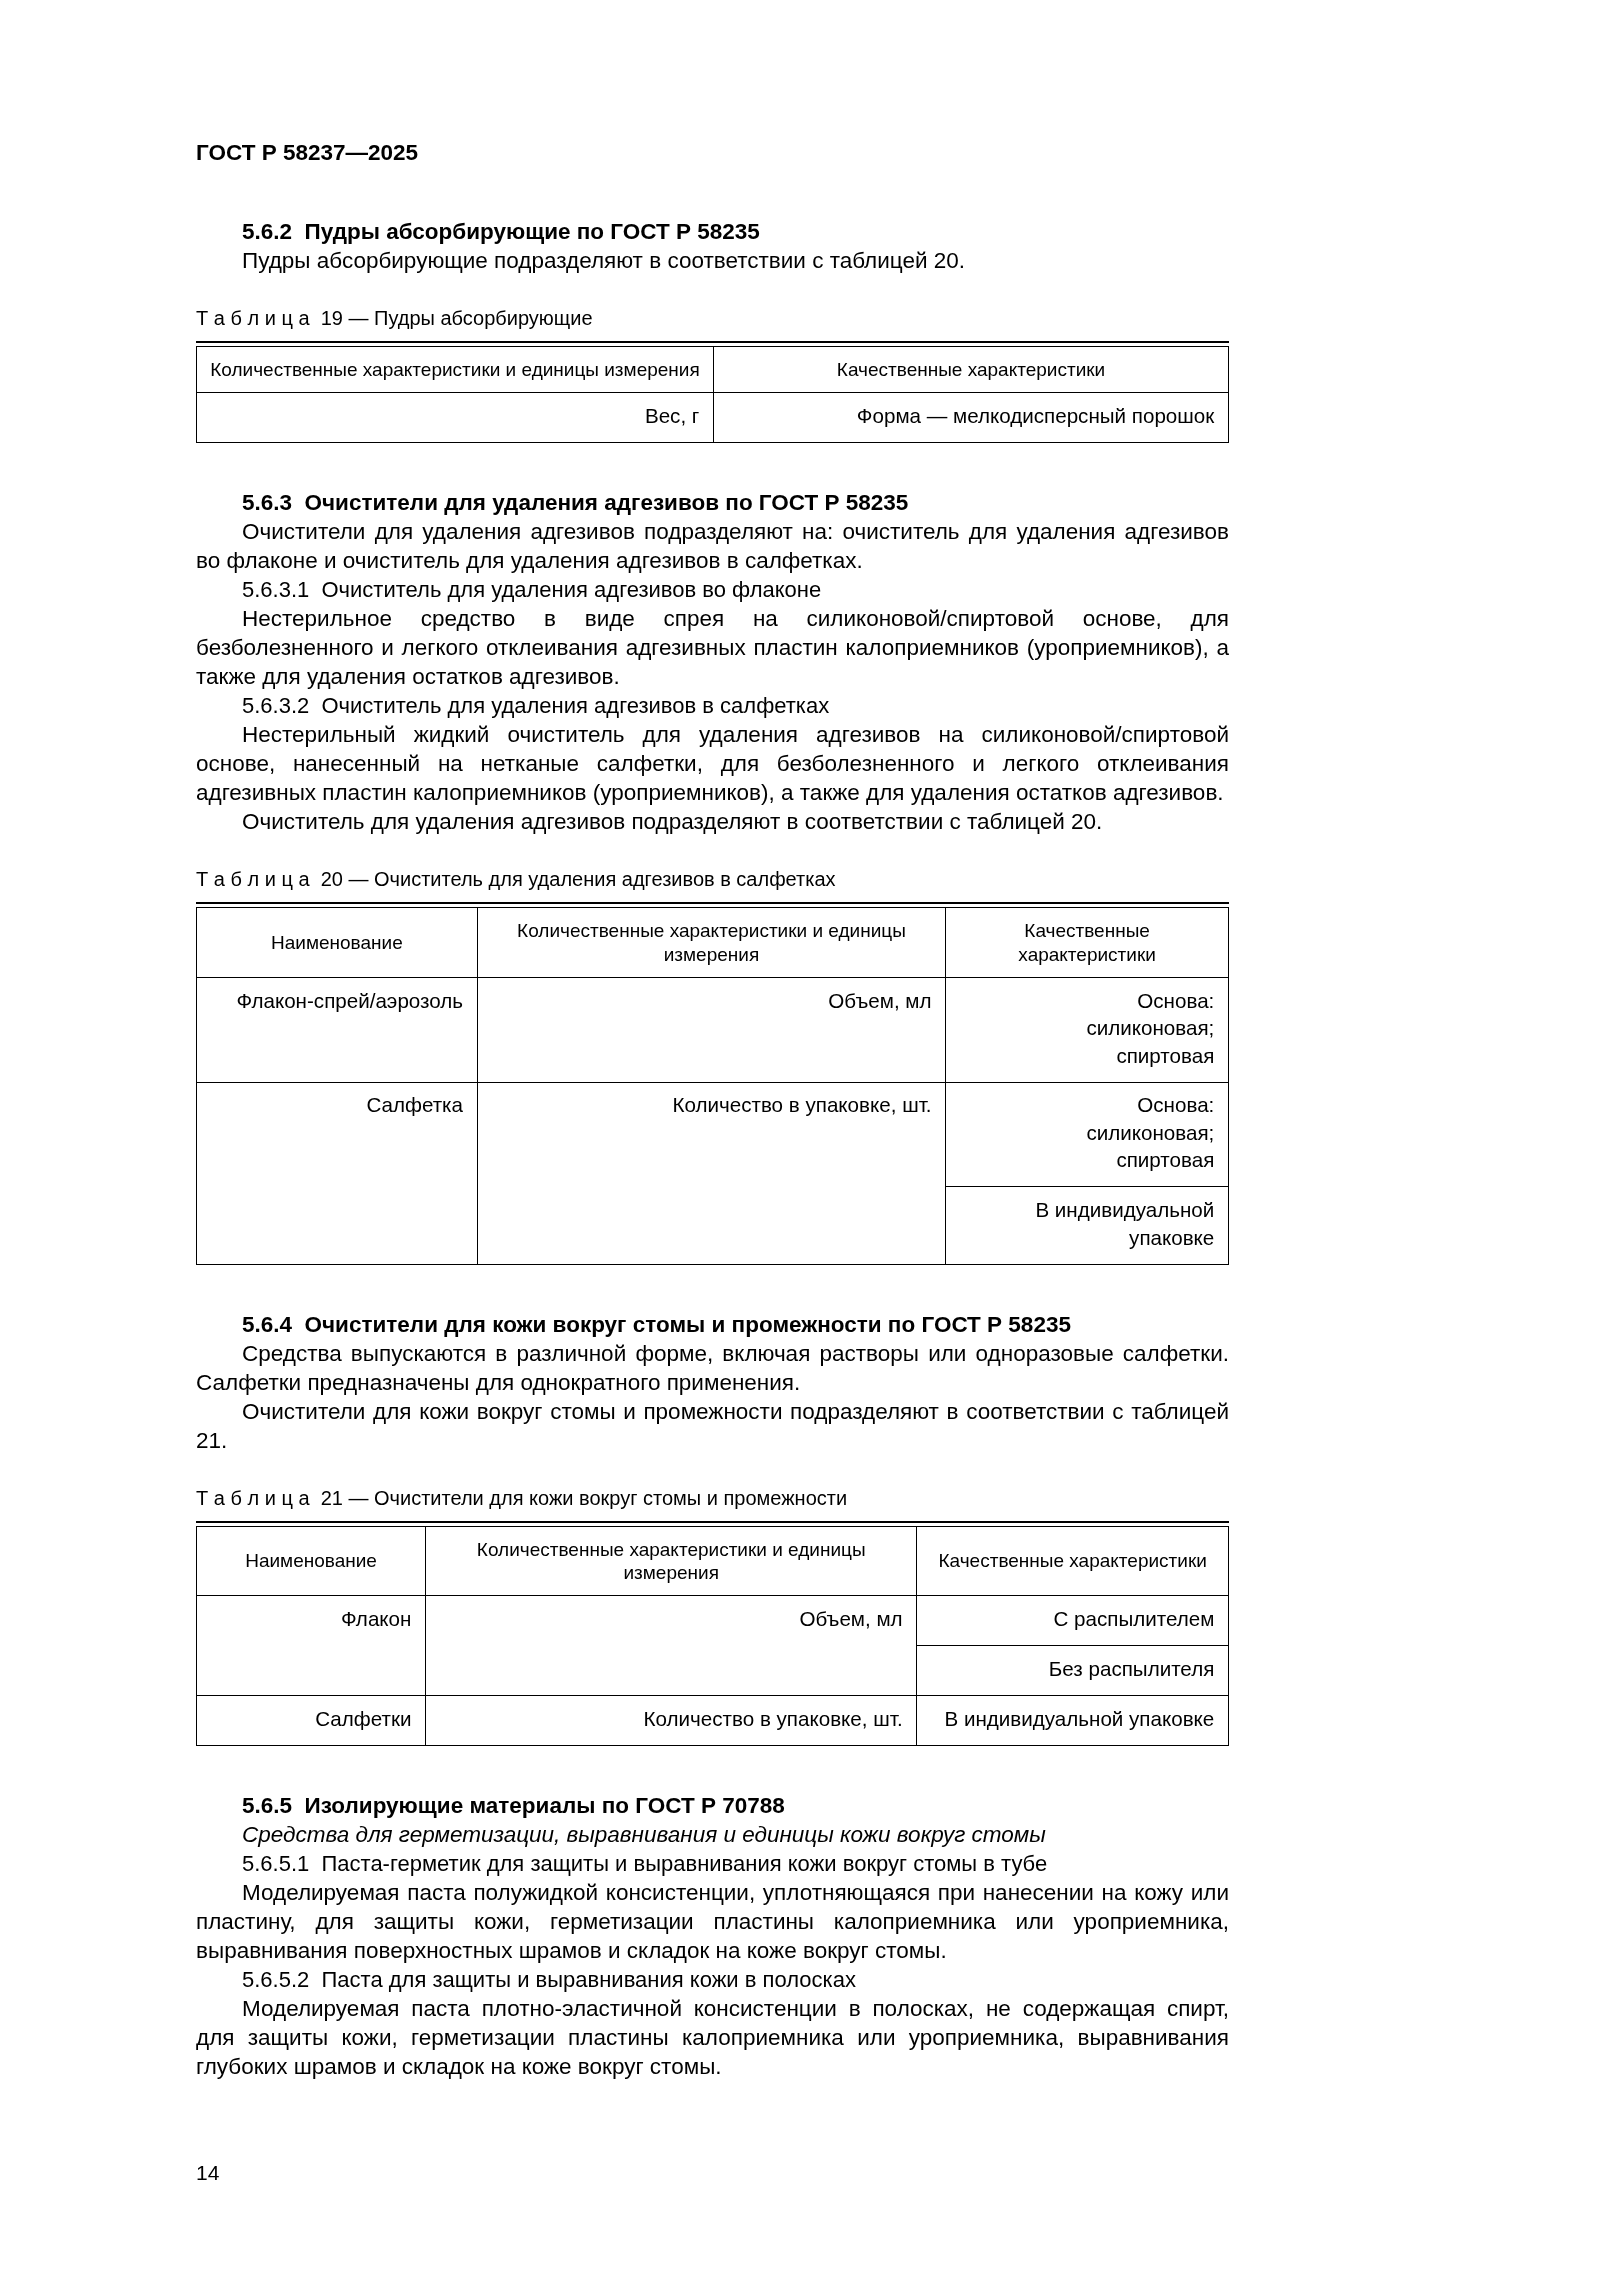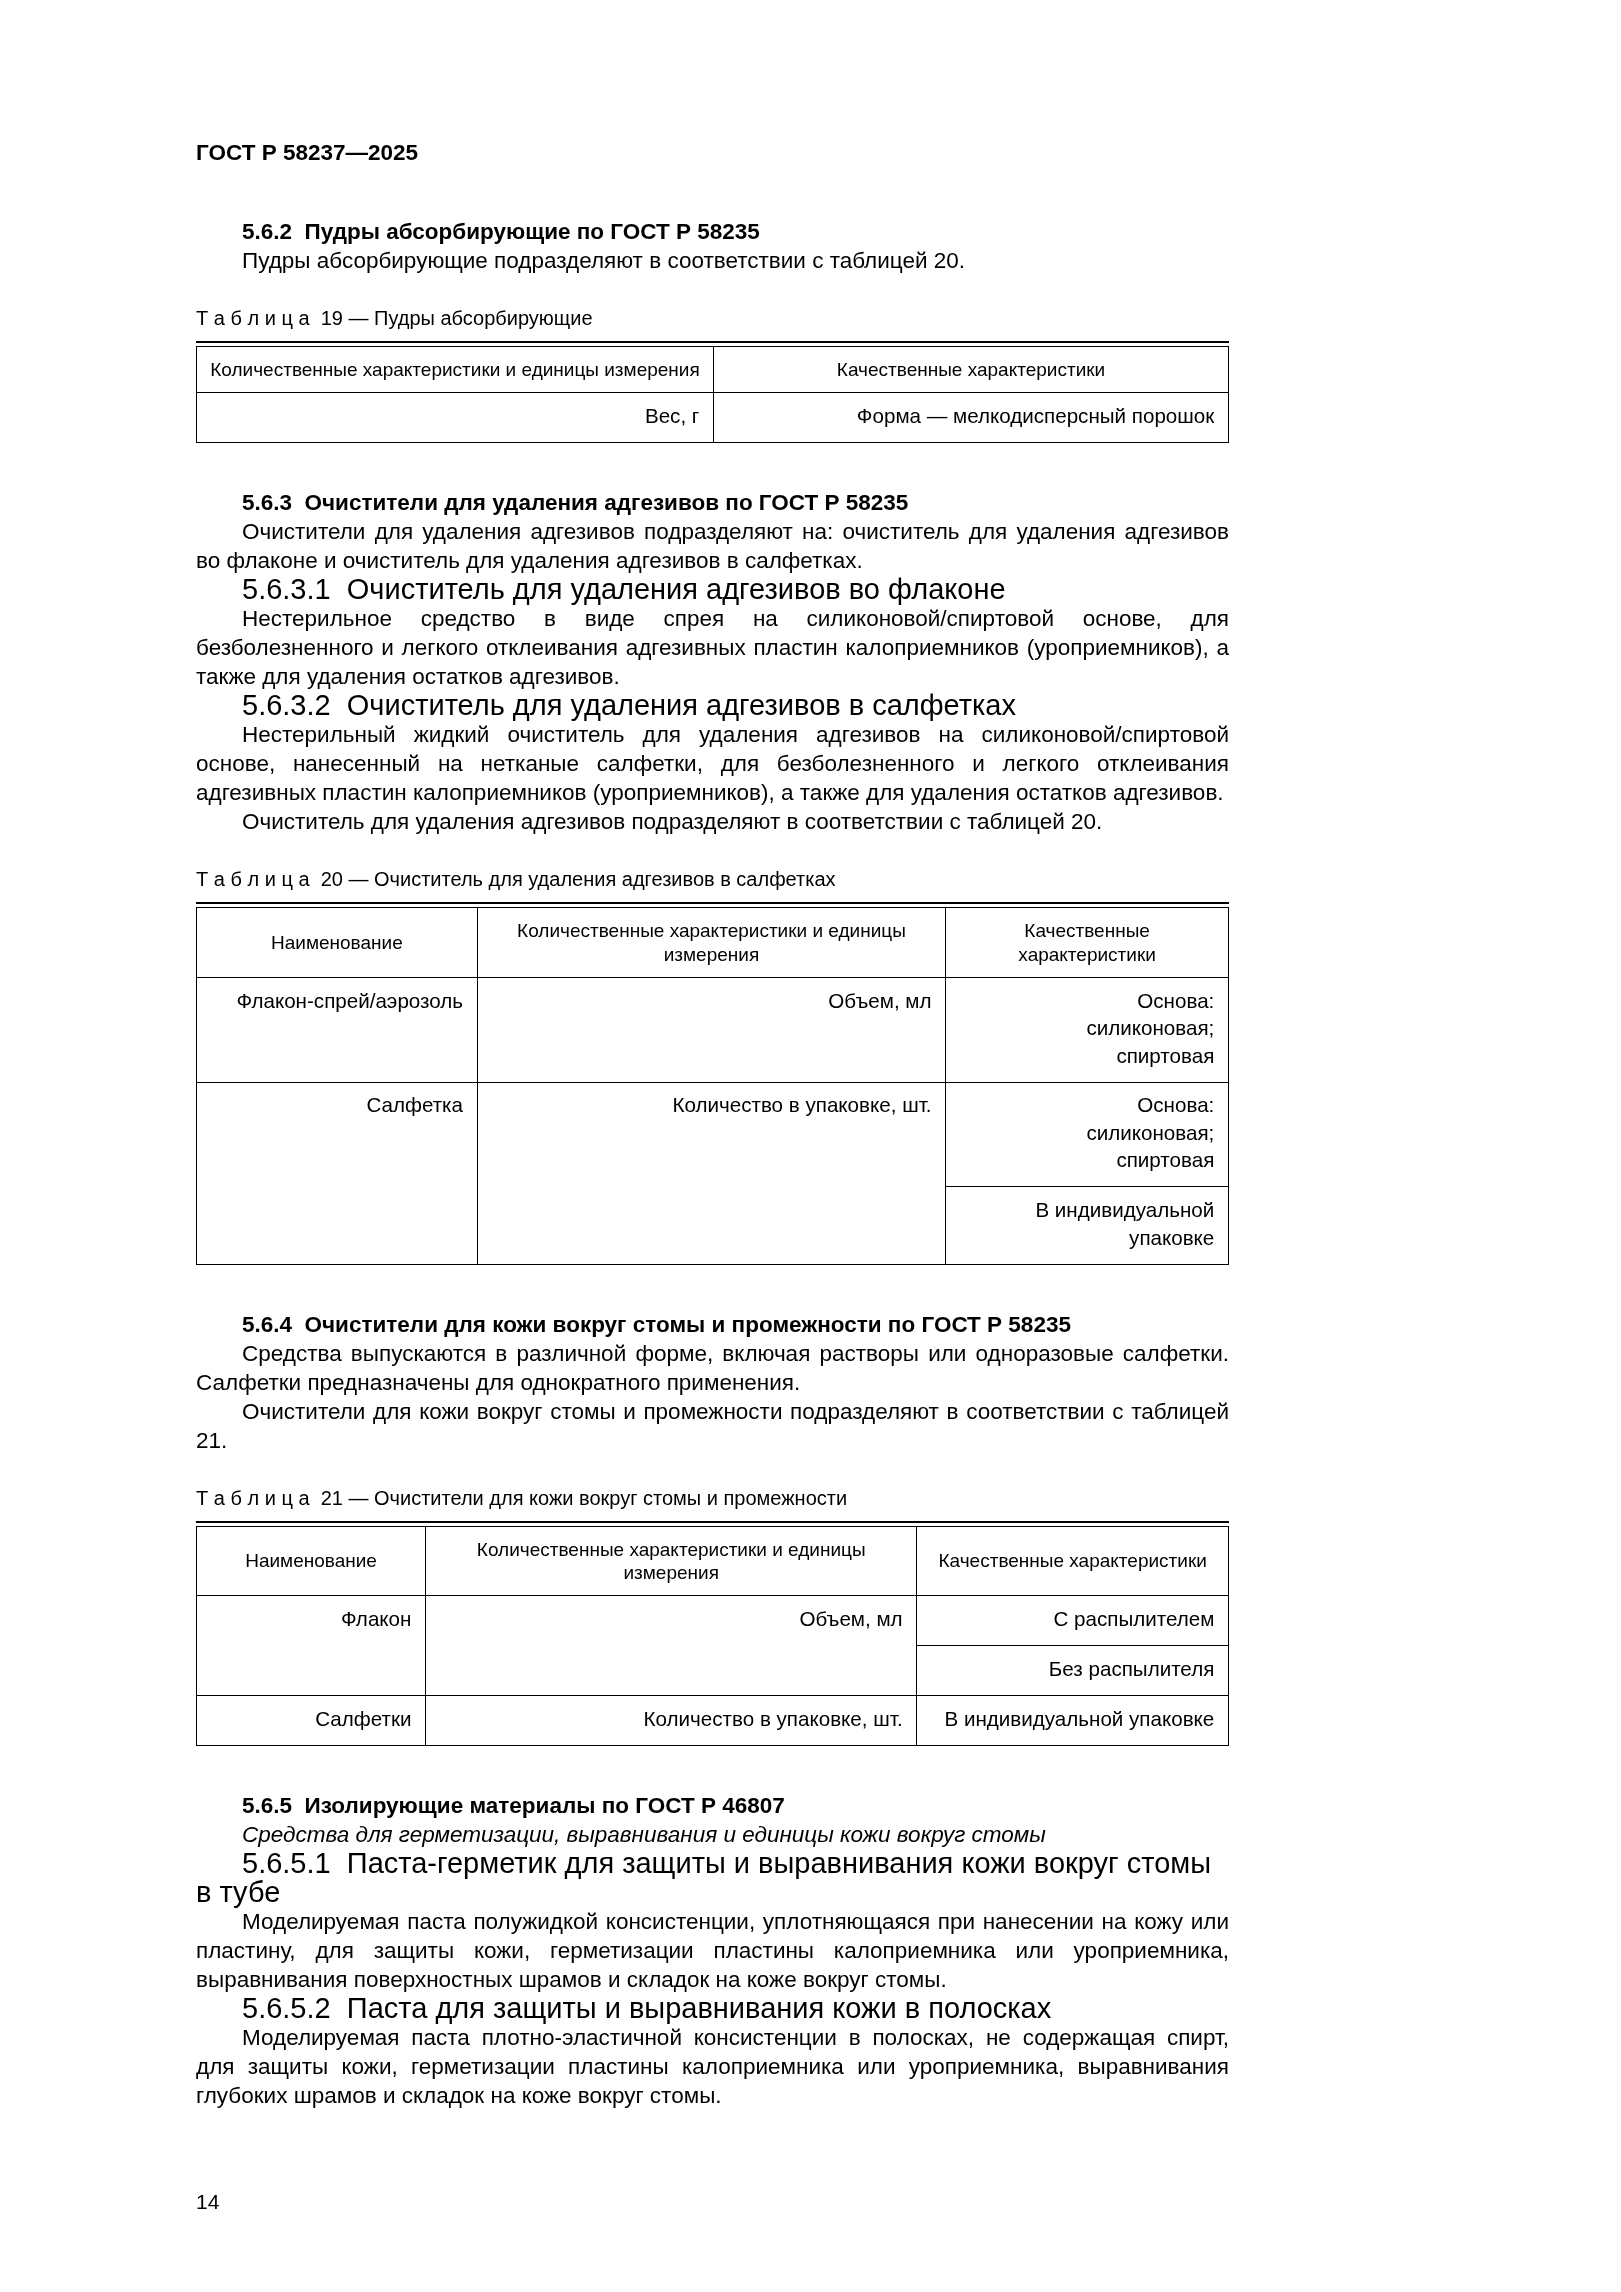--- a/index.html
+++ b/index.html
@@ -29,21 +29,21 @@
   }
 
   .para {
     font-size: 22.5px;
     line-height: 29px;
     text-align: justify;
     text-indent: 46px;
   }
 
   .subheading {
-    font-size: 29px;
+    font-size: 22px;
     line-height: 29px;
     text-indent: 46px;
     white-space: pre-wrap;
   }
 
   .heading {
     font-size: 22.5px;
     line-height: 29px;
     font-weight: bold;
     text-indent: 46px;
@@ -209,21 +209,21 @@
         </tr>
         <tr>
           <td>Салфетки</td>
           <td>Количество в упаковке, шт.</td>
           <td>В индивидуальной упаковке</td>
         </tr>
       </tbody>
     </table>
   </div>
 
-  <h2 class="heading mt-section">5.6.5  Изолирующие материалы по ГОСТ Р 46807</h2>
+  <h2 class="heading mt-section">5.6.5  Изолирующие материалы по ГОСТ Р 70788</h2>
   <p class="subtitle-italic">Средства для герметизации, выравнивания и единицы кожи вокруг стомы</p>
   <p class="subheading">5.6.5.1  Паста-герметик для защиты и выравнивания кожи вокруг стомы в тубе</p>
   <p class="para">Моделируемая паста полужидкой консистенции, уплотняющаяся при нанесении на кожу или пластину, для защиты кожи, герметизации пластины калоприемника или уроприемника, выравнивания поверхностных шрамов и складок на коже вокруг стомы.</p>
   <p class="subheading">5.6.5.2  Паста для защиты и выравнивания кожи в полосках</p>
   <p class="para">Моделируемая паста плотно-эластичной консистенции в полосках, не содержащая спирт, для защиты кожи, герметизации пластины калоприемника или уроприемника, выравнивания глубоких шрамов и складок на коже вокруг стомы.</p>
 
   <div class="page-number">14</div>
 
 </div>
 

